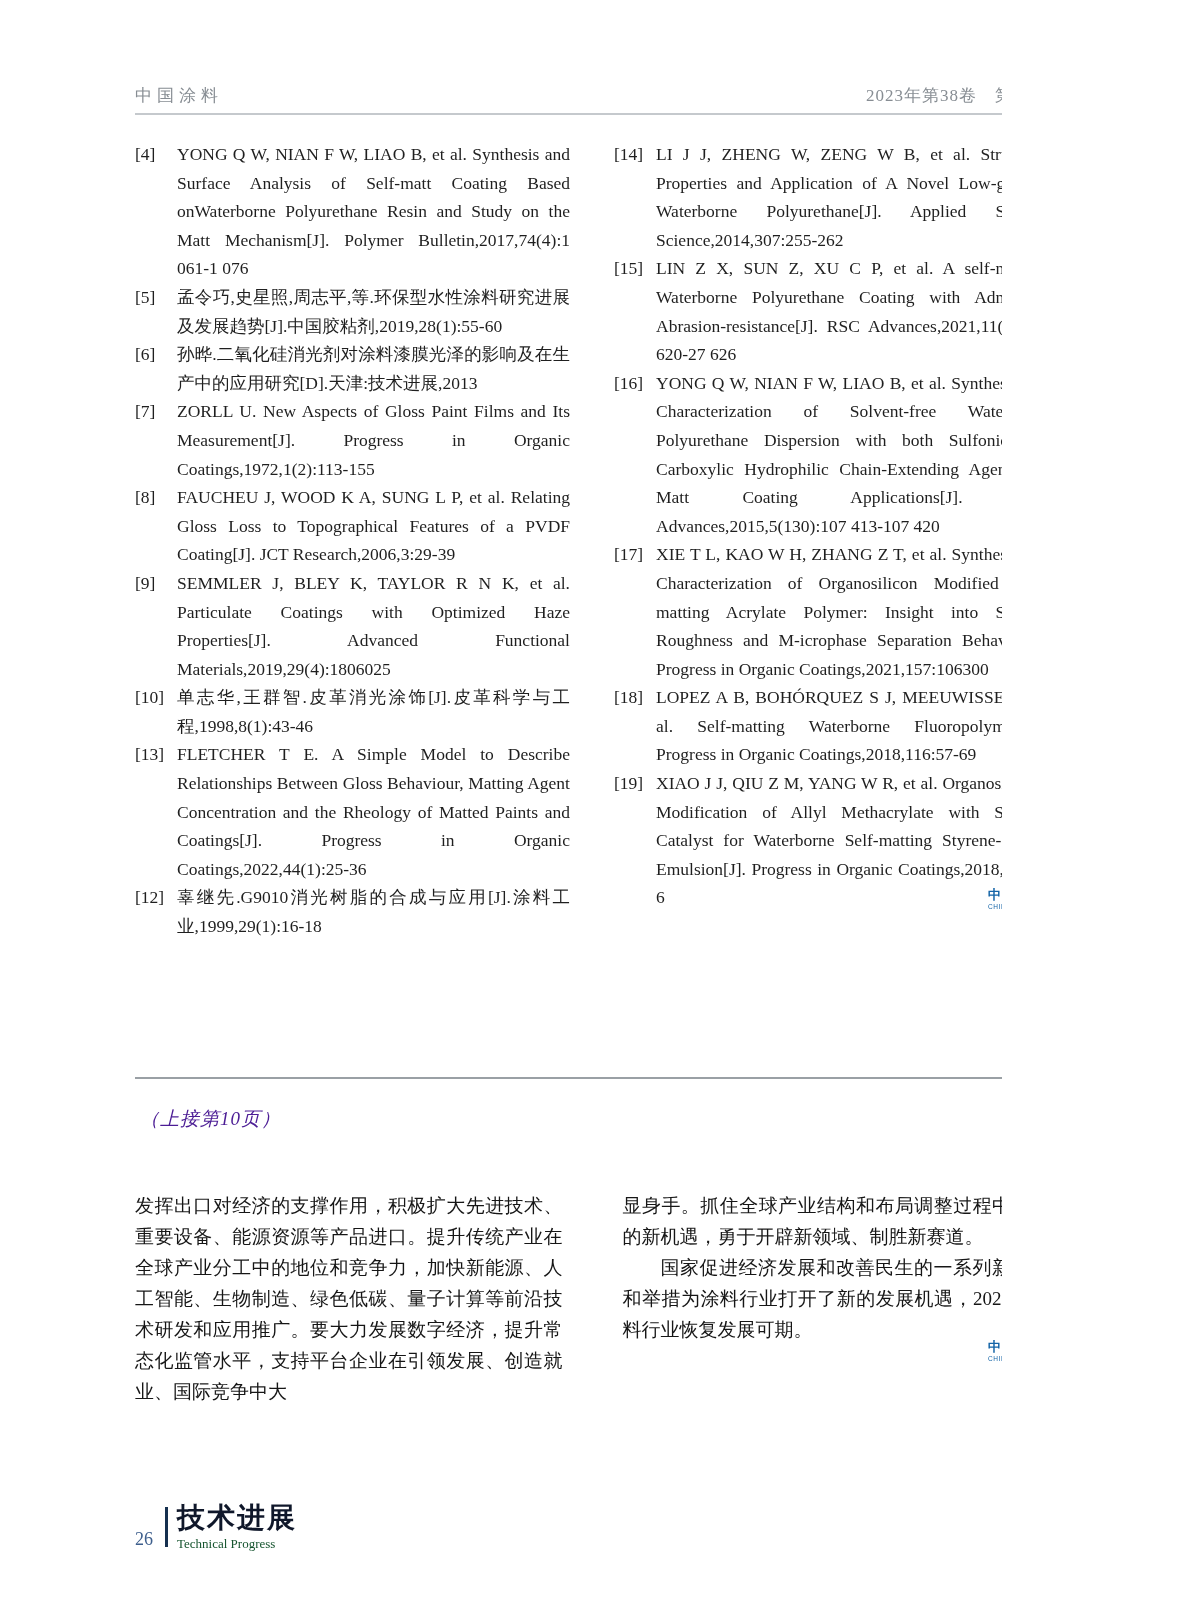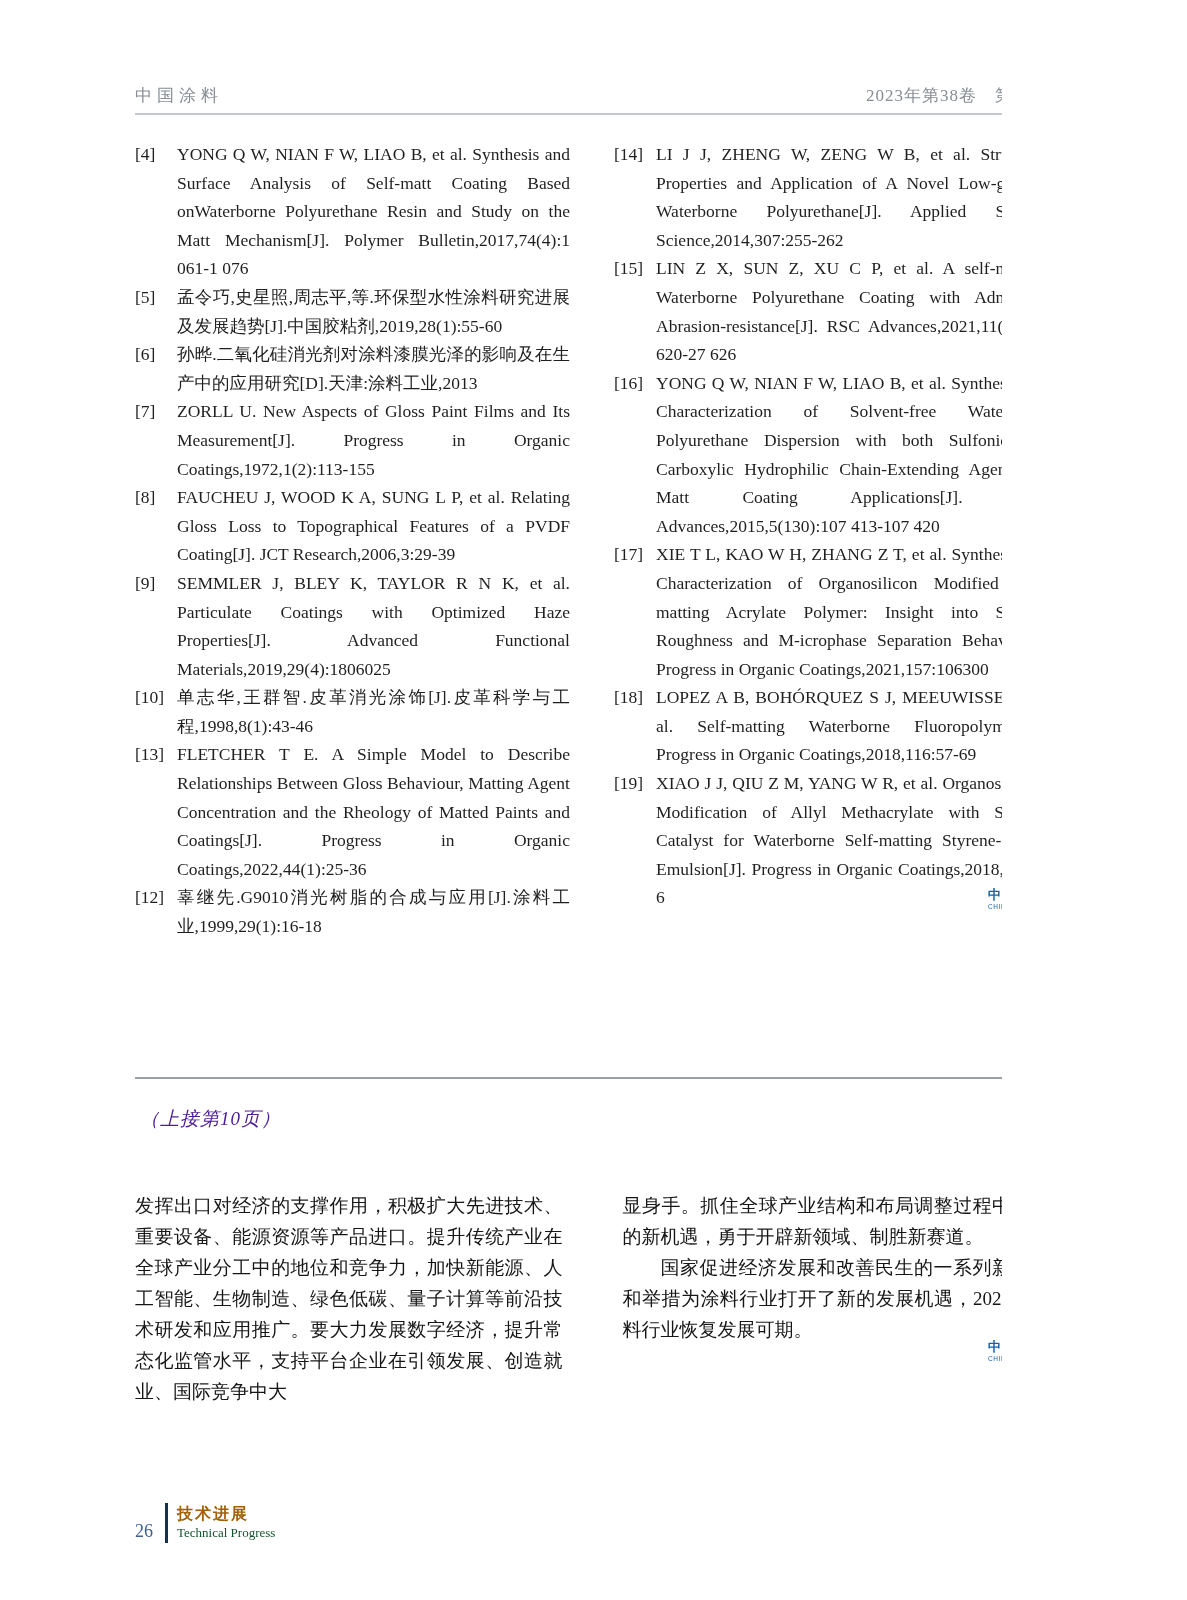--- a/index.html
+++ b/index.html
@@ -80,21 +80,21 @@
     align-self:flex-end;
     line-height:1;
     padding-bottom:3px;
   }
   .footer-bar{
     width:3px;height:40px;background:#16304f;margin-right:9px;
   }
   .footer-sec{display:flex;flex-direction:column;justify-content:center;}
   .sec-cn{
     font-family:"Liberation Sans","DejaVu Sans",sans-serif;
-    font-weight:bold;font-size:16px;color:#a16207;letter-spacing:2px;line-height:1.1;
+    font-weight:bold;font-size:28px;color:#0f172a;letter-spacing:2px;line-height:1.1;
   }
   .sec-en{
     font-size:13px;color:#14532d;line-height:1.2;margin-top:2px;
   }
 </style>
 </head>
 <body>
 
 <div class="page">
 
@@ -108,21 +108,21 @@
       <div class="ref">
         <span class="ref-num">[4]</span>
         <span class="ref-text">YONG Q W, NIAN F W, LIAO B, et al. Synthesis and Surface Analysis of Self-matt Coating Based onWaterborne Polyurethane Resin and Study on the Matt Mechanism[J]. Polymer Bulletin,2017,74(4):1 061-1 076</span>
       </div>
       <div class="ref">
         <span class="ref-num">[5]</span>
         <span class="ref-text">孟令巧,史星照,周志平,等.环保型水性涂料研究进展及发展趋势[J].中国胶粘剂,2019,28(1):55-60</span>
       </div>
       <div class="ref">
         <span class="ref-num">[6]</span>
-        <span class="ref-text">孙晔.二氧化硅消光剂对涂料漆膜光泽的影响及在生产中的应用研究[D].天津:涂料工业,2013</span>
+        <span class="ref-text">孙晔.二氧化硅消光剂对涂料漆膜光泽的影响及在生产中的应用研究[D].天津:技术进展,2013</span>
       </div>
       <div class="ref">
         <span class="ref-num">[7]</span>
         <span class="ref-text">ZORLL U. New Aspects of Gloss Paint Films and Its Measurement[J]. Progress in Organic Coatings,1972,1(2):113-155</span>
       </div>
       <div class="ref">
         <span class="ref-num">[8]</span>
         <span class="ref-text">FAUCHEU J, WOOD K A, SUNG L P, et al. Relating Gloss Loss to Topographical Features of a PVDF Coating[J]. JCT Research,2006,3:29-39</span>
       </div>
       <div class="ref">

